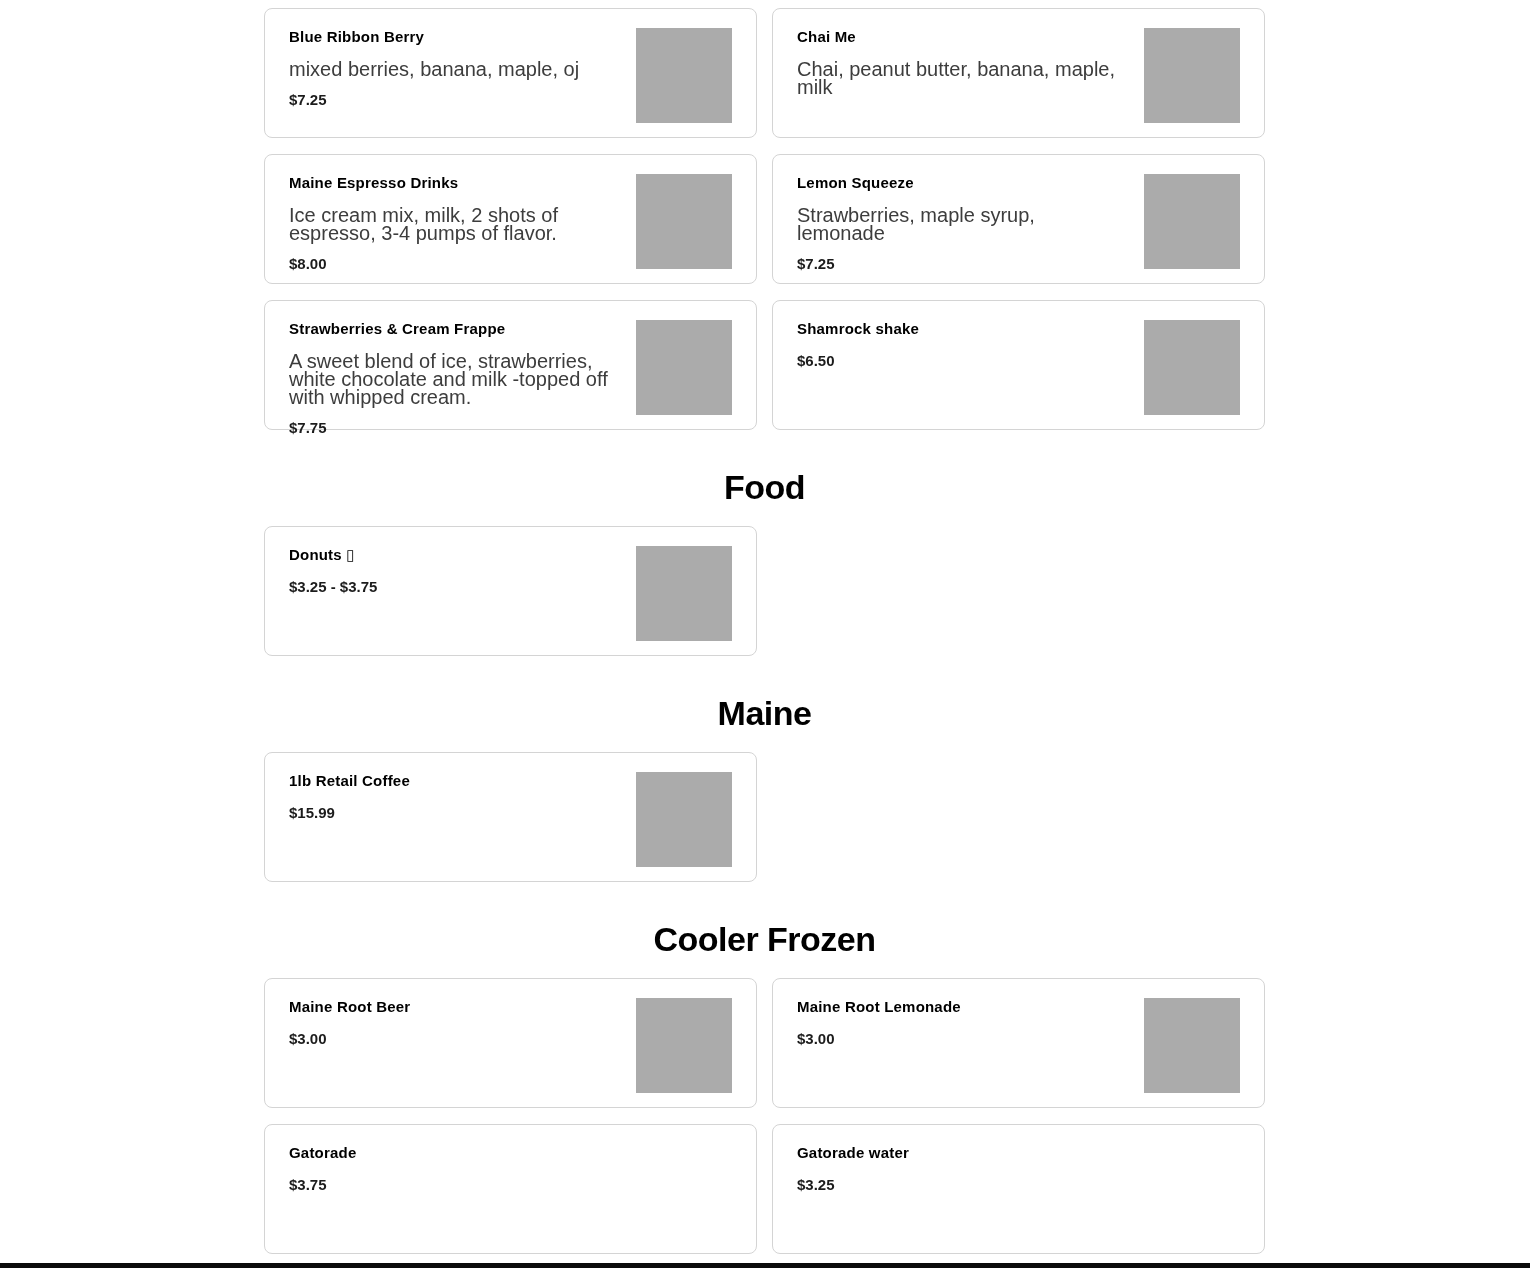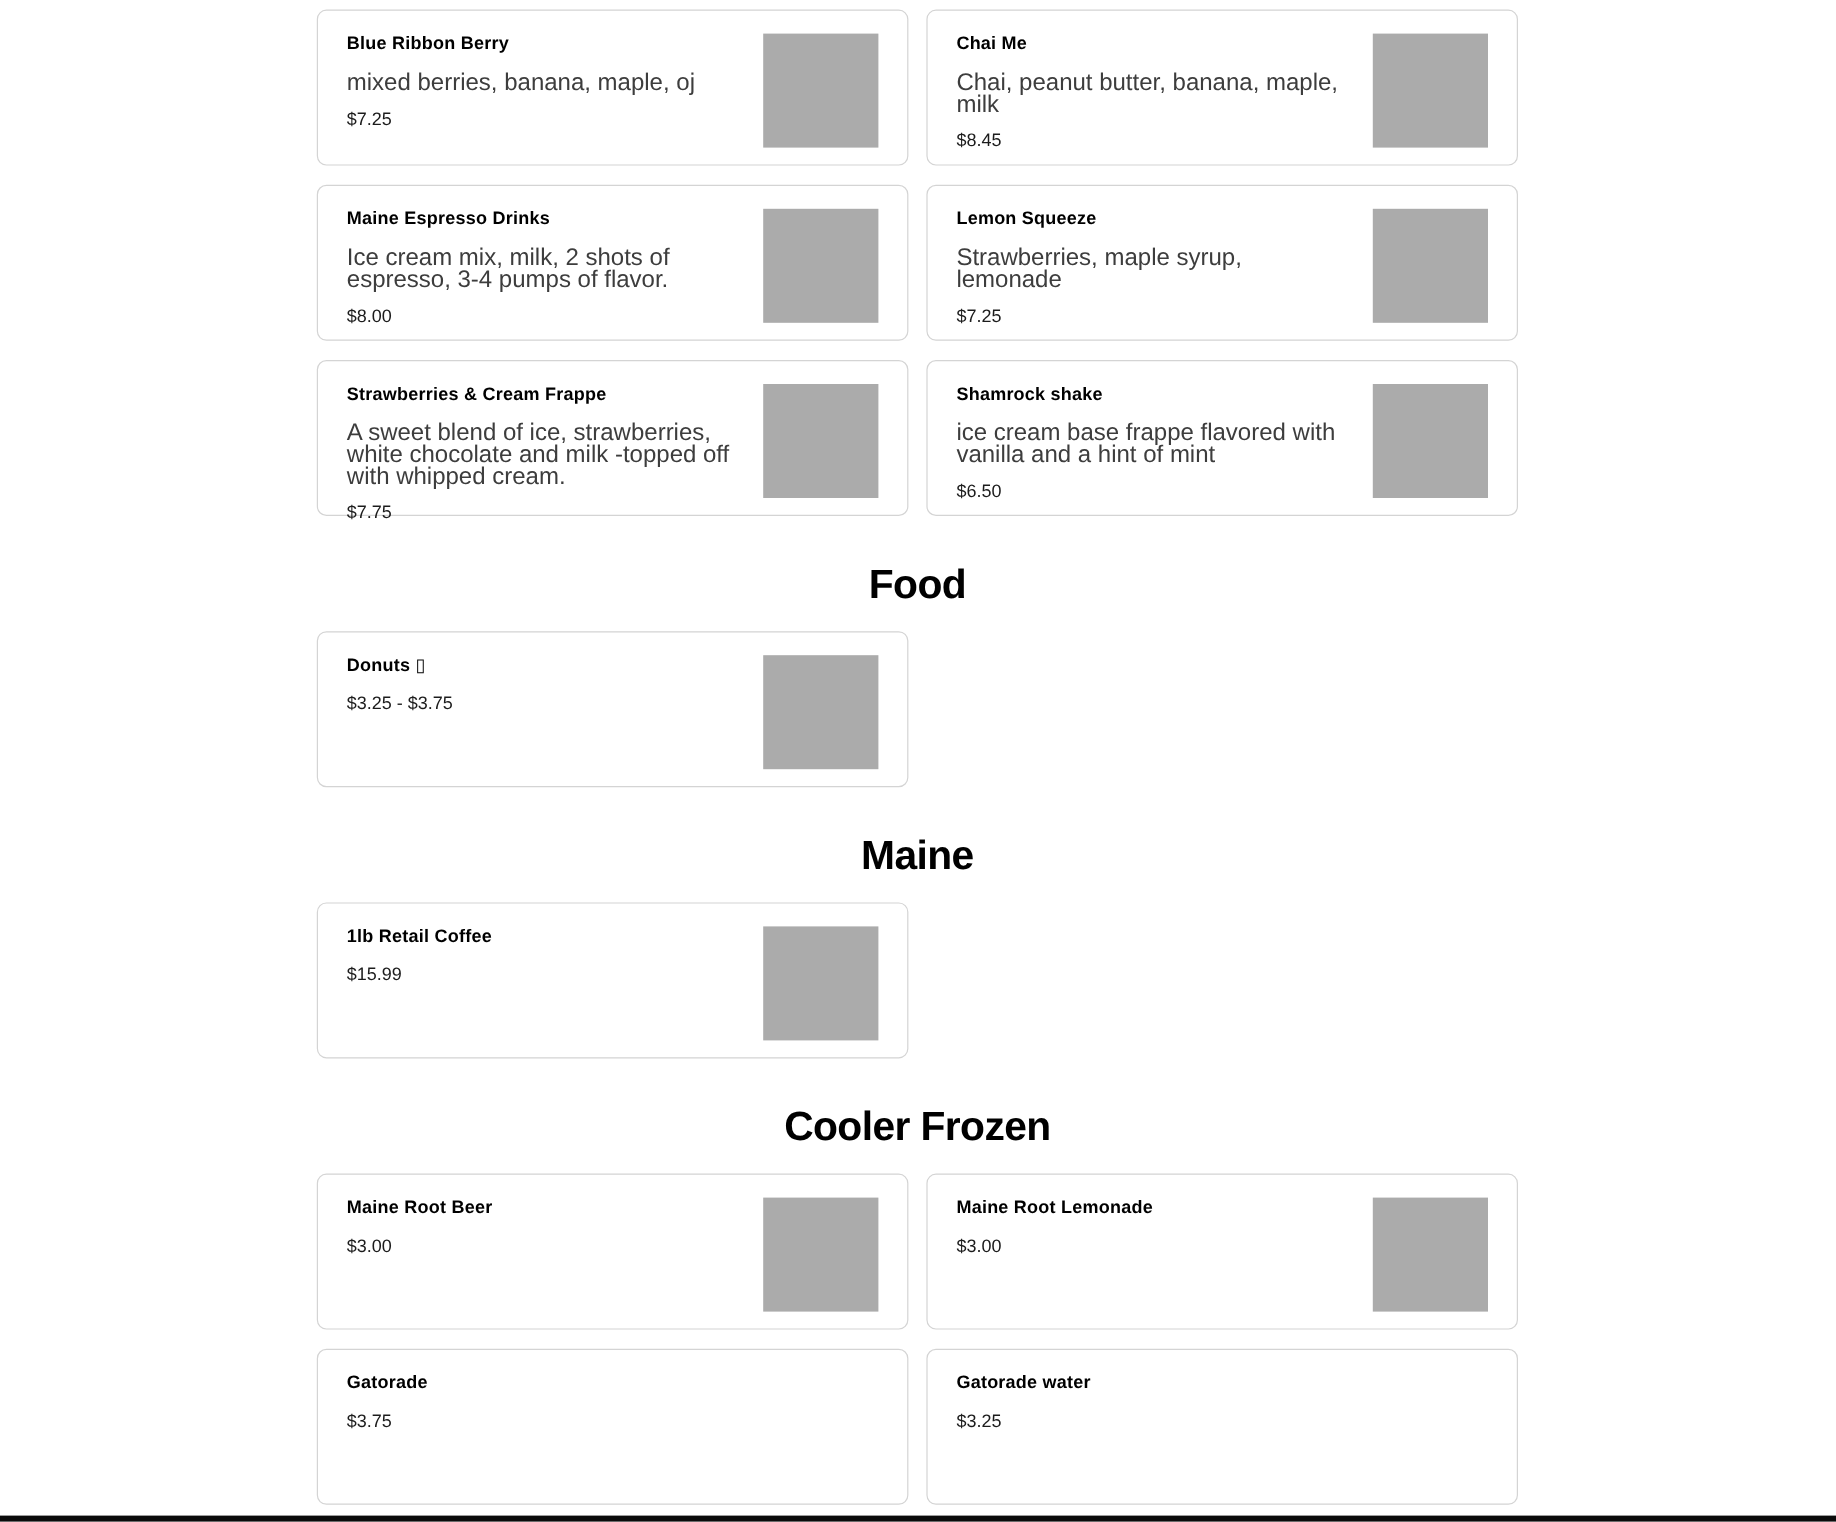--- a/index.html
+++ b/index.html
@@ -62,20 +62,21 @@
     font-size: 20px;
     color: var(--description-color);
     line-height: 18px;
     margin-bottom: 13px;
     max-width: 328px;
   }
   .card-price {
     font-size: 15px;
     color: var(--price-color);
     line-height: 18px;
+    font-weight: bold;
   }
   .card-img {
     position: absolute;
     top: 19px;
     right: 24px;
     width: 96px;
     height: 95px;
     background: var(--image-placeholder-color);
   }
   .footer-bar {
@@ -95,21 +96,20 @@
   <div class="card-grid">
     <div class="card">
       <div class="card-title">Blue Ribbon Berry</div>
       <div class="card-desc">mixed berries, banana, maple, oj</div>
       <div class="card-price">$7.25</div>
       <div class="card-img"></div>
     </div>
     <div class="card">
       <div class="card-title">Chai Me</div>
       <div class="card-desc">Chai, peanut butter, banana, maple, milk</div>
-      <div class="card-price">$8.45</div>
       <div class="card-img"></div>
     </div>
     <div class="card">
       <div class="card-title">Maine Espresso Drinks</div>
       <div class="card-desc">Ice cream mix, milk, 2 shots of espresso, 3-4 pumps of flavor.</div>
       <div class="card-price">$8.00</div>
       <div class="card-img"></div>
     </div>
     <div class="card">
       <div class="card-title">Lemon Squeeze</div>
@@ -118,21 +118,20 @@
       <div class="card-img"></div>
     </div>
     <div class="card">
       <div class="card-title">Strawberries &amp; Cream Frappe</div>
       <div class="card-desc">A sweet blend of ice, strawberries, white chocolate and milk -topped off with whipped cream.</div>
       <div class="card-price">$7.75</div>
       <div class="card-img"></div>
     </div>
     <div class="card">
       <div class="card-title">Shamrock shake</div>
-      <div class="card-desc">ice cream base frappe flavored with vanilla and a hint of mint</div>
       <div class="card-price">$6.50</div>
       <div class="card-img"></div>
     </div>
   </div>
 
   <h2 class="section-heading">Food</h2>
   <div class="card-grid">
     <div class="card">
       <div class="card-title">Donuts ▯</div>
       <div class="card-price">$3.25 - $3.75</div>

